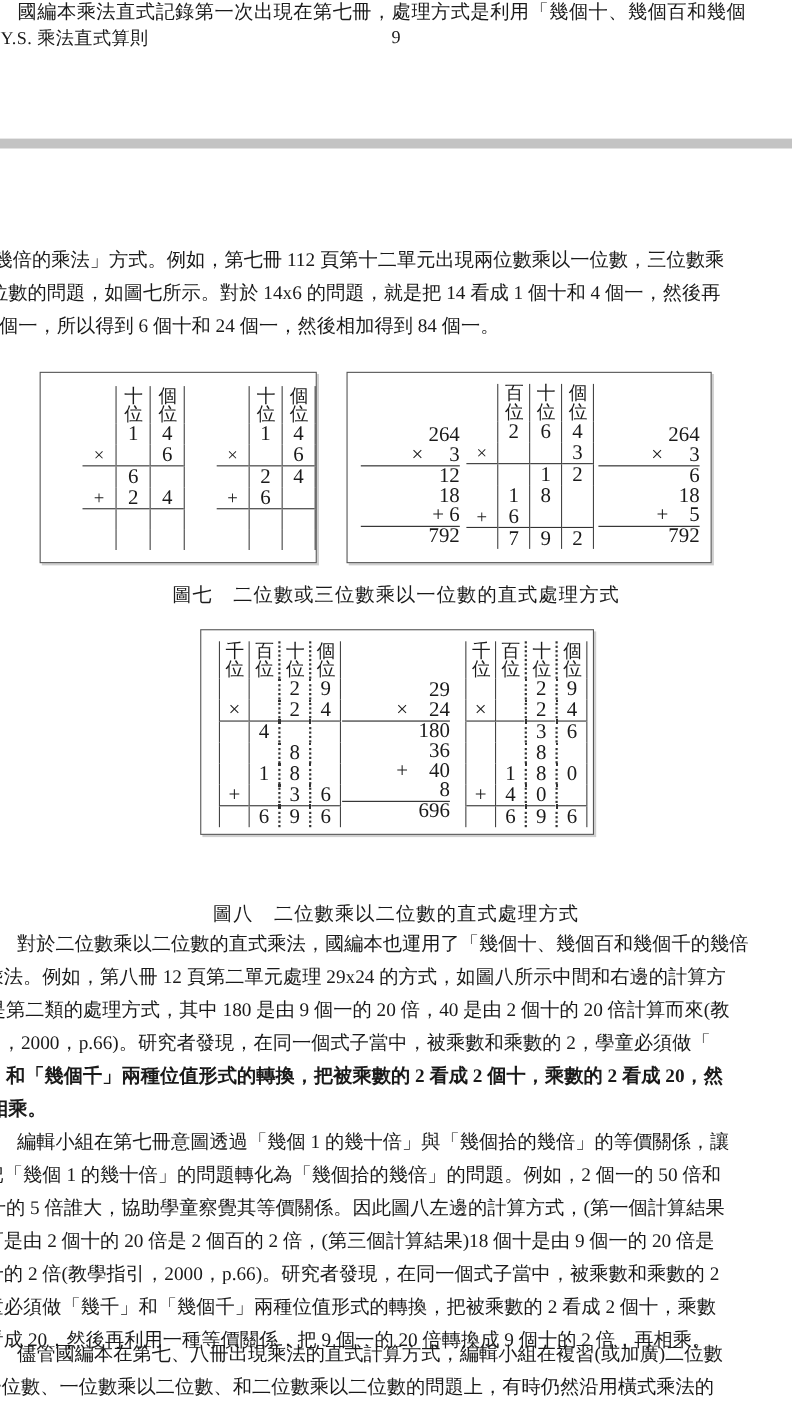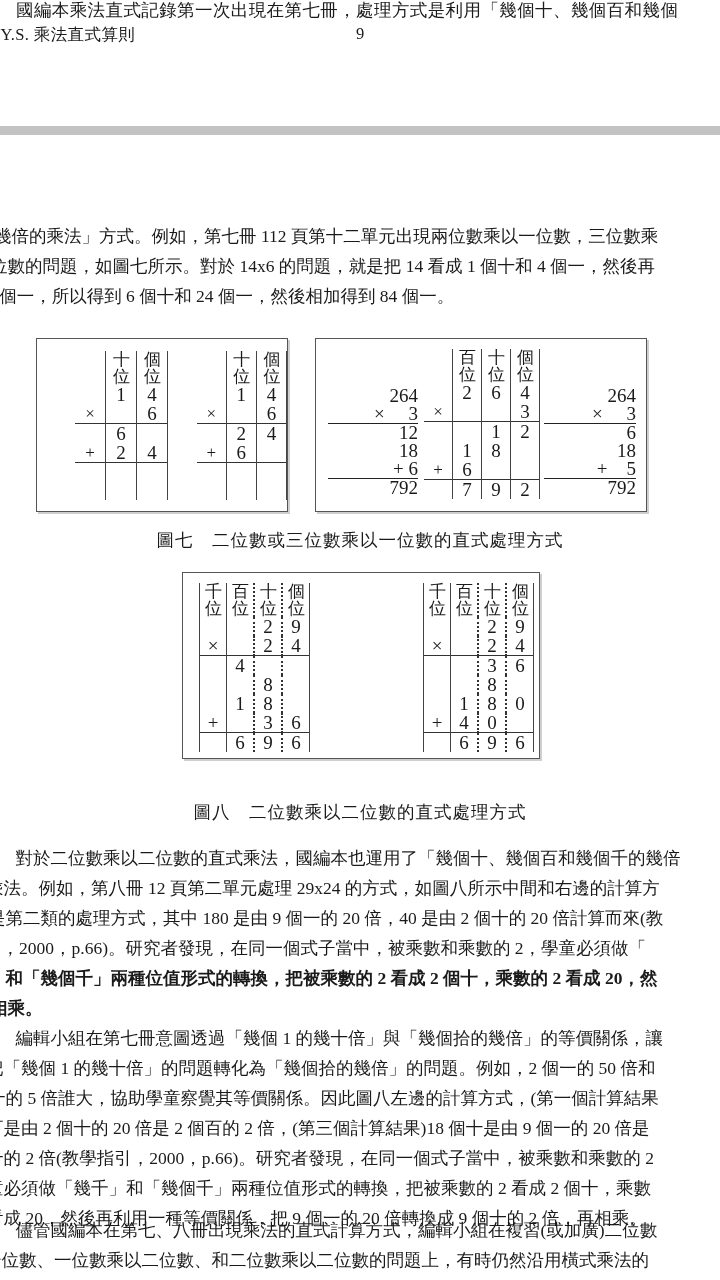--- a/index.html
+++ b/index.html
@@ -351,20 +351,29 @@
     </tr>
     <tr>
       <td class="c-out top-solid"></td>
       <td class="v-dot top-solid">6</td>
       <td class="v-dot top-solid">9</td>
       <td class="v-solid top-solid">6</td>
     </tr>
   </tbody>
     </table>
 
+  <div class="plain" style="left:128px; top:46px; width:98px;">
+    <div class="row">29</div>
+    <div class="row">×　24</div>
+    <div class="row rule">180</div>
+    <div class="row">36</div>
+    <div class="row">+　40</div>
+    <div class="row">8</div>
+    <div class="row rule">696</div>
+  </div>
 
   <table class="pv" style="position:absolute; left:240px; top:10px;">
     <tbody>
         <tr>
       <td class="lbl c-out" style="width:26px;">
         <span>千位</span>
       </td>
       <td class="lbl v-dot" style="width:26px;">
         <span>百位</span>
       </td>
@@ -414,21 +423,21 @@
     <tr>
       <td class="c-out top-solid"></td>
       <td class="v-dot top-solid">6</td>
       <td class="v-dot top-solid">9</td>
       <td class="v-solid top-solid">6</td>
     </tr>
   </tbody>
     </table>
 </div>
 
-<div class="caption" style="top:800px;">圖八　二位數乘以二位數的直式處理方式</div>
+<div class="caption" style="top:818px;">圖八　二位數乘以二位數的直式處理方式</div>
 
 <div class="body-line" style="top:850px;left:-2px;">　對於二位數乘以二位數的直式乘法，國編本也運用了「幾個十、幾個百和幾個千的幾倍</div>
 <div class="body-line" style="top:880px;left:-14px;">乘法。例如，第八冊 12 頁第二單元處理 29x24 的方式，如圖八所示中間和右邊的計算方</div>
 <div class="body-line" style="top:910px;left:-12px;">是第二類的處理方式，其中 180 是由 9 個一的 20 倍，40 是由 2 個十的 20 倍計算而來(教</div>
 <div class="body-line" style="top:940px;left:-16px;">引，2000，p.66)。研究者發現，在同一個式子當中，被乘數和乘數的 2，學童必須做「</div>
 <div class="body-line bold" style="top:970px;left:-12px;">」和「幾個千」兩種位值形式的轉換，把被乘數的 2 看成 2 個十，乘數的 2 看成 20，然</div>
 <div class="body-line bold" style="top:1000px;left:-10px;">相乘。</div>
 
 <div class="body-line" style="top:1030px;left:-2px;">　編輯小組在第七冊意圖透過「幾個 1 的幾十倍」與「幾個拾的幾倍」的等價關係，讓</div>
 <div class="body-line" style="top:1060px;left:-14px;">把「幾個 1 的幾十倍」的問題轉化為「幾個拾的幾倍」的問題。例如，2 個一的 50 倍和</div>

